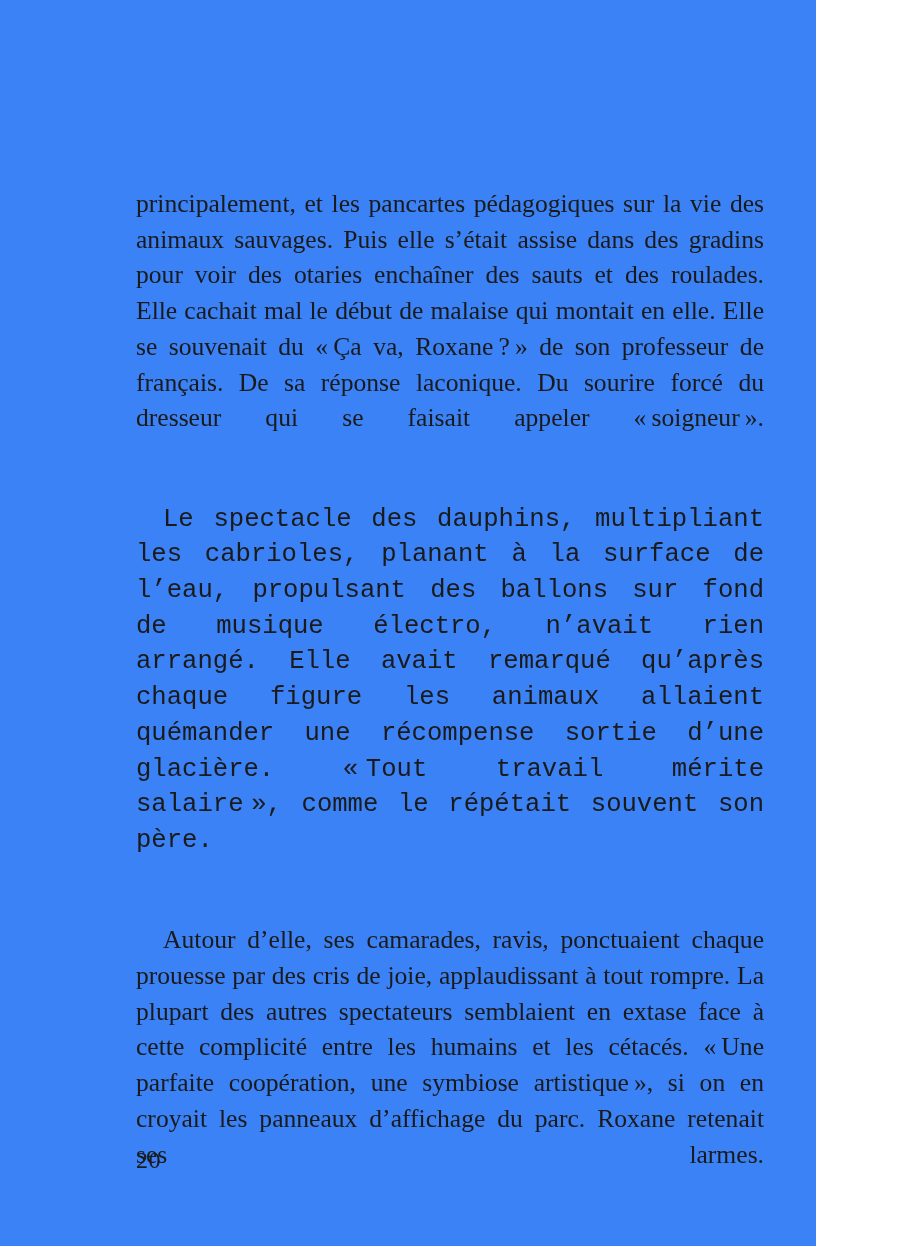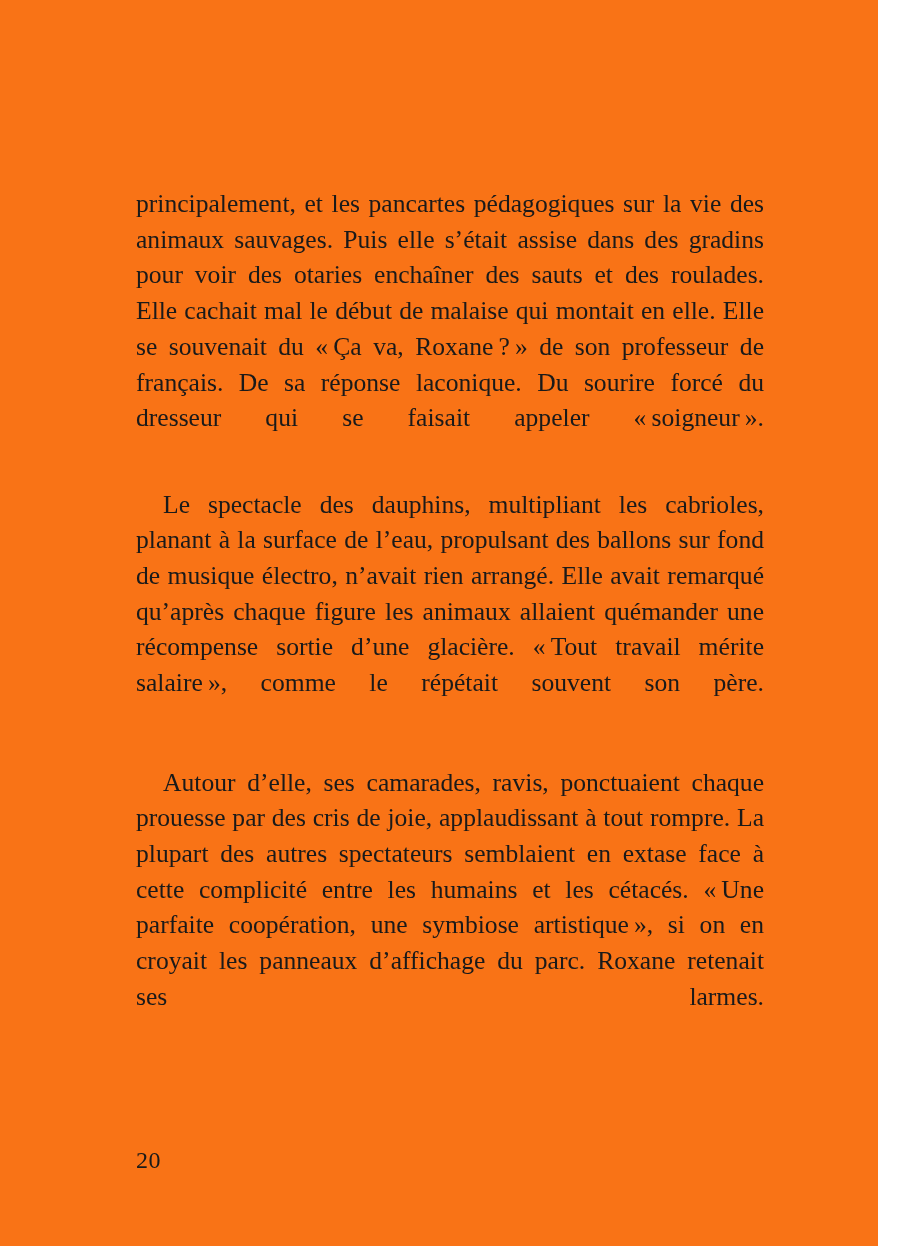--- a/index.html
+++ b/index.html
@@ -4,23 +4,23 @@
 <title>Page</title>
 <style>
   html, body {
     margin: 0;
     padding: 0;
     background: #ffffff;
   }
 
   .page {
     position: relative;
-    width: 878px;
+    width: 816px;
     height: 1246px;
-    background: #f97316;
+    background: #3b82f6;
     overflow: hidden;
     box-sizing: border-box;
   }
 
   .text-block {
     position: absolute;
     left: 136px;
     top: 186px;
     width: 628px;
   }
@@ -46,21 +46,22 @@
   }
 
   
   .para.indented {
     text-indent: 27px;
     margin-top: 28px;
   }
 
   
   .para.gap-before {
-    margin-top: 15px;
+    margin-top: 30px;
+    font-family: Liberation Mono, monospace;
   }
 
   
   .para::after {
     content: "";
     display: inline-block;
     width: 100%;
   }
 
   .folio {

